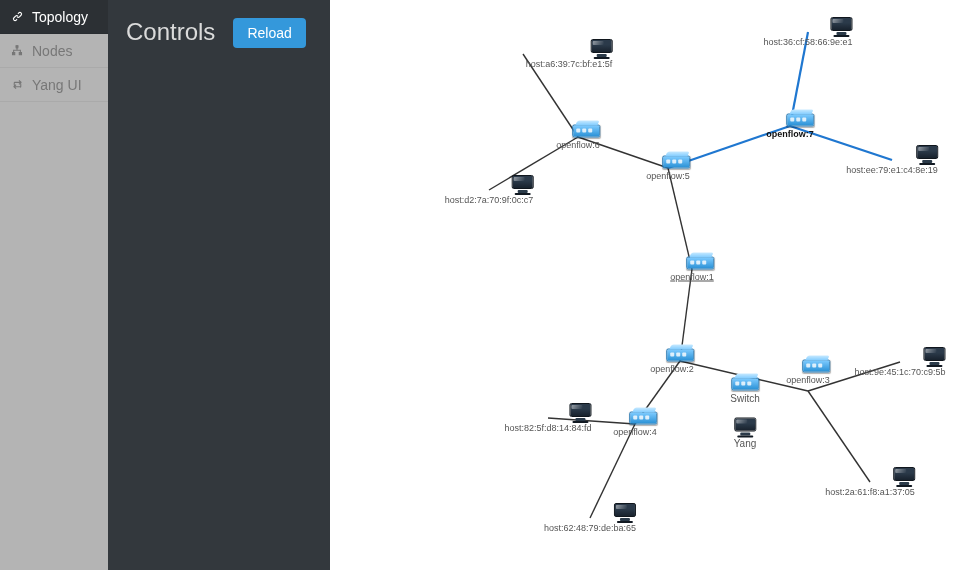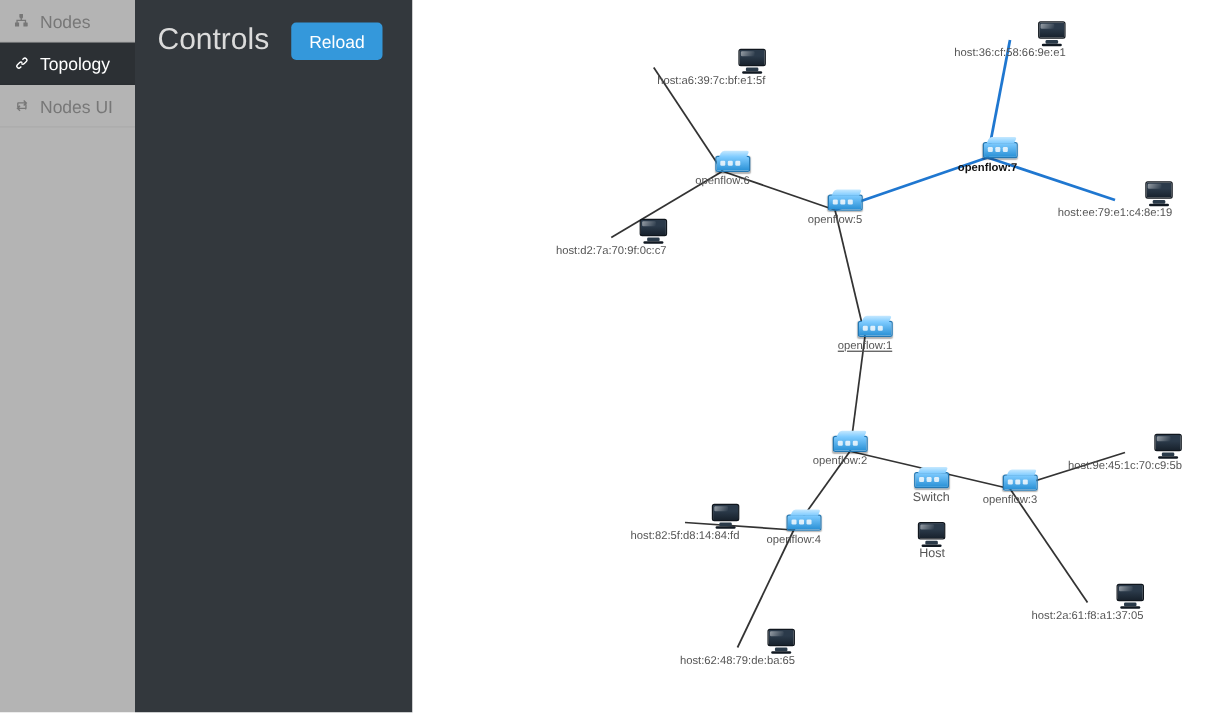--- a/index.html
+++ b/index.html
@@ -176,46 +176,46 @@
   align-items: flex-end;
   font-size: 10px;
   color: #555;
   gap: 2px;
 }
 </style>
 </head>
 <body>
 
 <div class="left-nav">
+  <div class="left-nav-item active">
+    <span class="icon">
+      <svg viewBox="0 0 24 24" width="13" height="13">
+          <path d="M10.6 13.4a4 4 0 0 0 5.66 0l3-3a4 4 0 0 0-5.66-5.66l-1.5 1.5 1.41 1.41 1.5-1.5a2 2 0 1 1 2.83 2.83l-3 3a2 2 0 0 1-2.83 0zM13.4 10.6a4 4 0 0 0-5.66 0l-3 3a4 4 0 0 0 5.66 5.66l1.5-1.5-1.41-1.41-1.5 1.5a2 2 0 1 1-2.83-2.83l3-3a2 2 0 0 1 2.83 0z"></path>
+        </svg>
+    </span>
+    <span>Topology</span>
+  </div>
   <div class="left-nav-item">
     <span class="icon">
       <svg viewBox="0 0 16 16" width="12" height="12">
           <path d="M7 1h2v3H7zM2 10h3v3H2zM11 10h3v3h-3zM8 4v3M8 7H3.5v3M8 7h4.5v3" stroke="#777" stroke-width="1.4" fill="none"></path>
           <rect x="6.2" y="0.5" width="3.6" height="3" fill="#777"></rect>
           <rect x="1.5" y="10" width="3.6" height="3" fill="#777"></rect>
           <rect x="10.9" y="10" width="3.6" height="3" fill="#777"></rect>
         </svg>
     </span>
     <span>Nodes</span>
   </div>
-  <div class="left-nav-item active">
-    <span class="icon">
-      <svg viewBox="0 0 24 24" width="13" height="13">
-          <path d="M10.6 13.4a4 4 0 0 0 5.66 0l3-3a4 4 0 0 0-5.66-5.66l-1.5 1.5 1.41 1.41 1.5-1.5a2 2 0 1 1 2.83 2.83l-3 3a2 2 0 0 1-2.83 0zM13.4 10.6a4 4 0 0 0-5.66 0l-3 3a4 4 0 0 0 5.66 5.66l1.5-1.5-1.41-1.41-1.5 1.5a2 2 0 1 1-2.83-2.83l3-3a2 2 0 0 1 2.83 0z"></path>
-        </svg>
-    </span>
-    <span>Topology</span>
-  </div>
   <div class="left-nav-item">
     <span class="icon">
       <svg viewBox="0 0 24 24" width="13" height="13">
           <path d="M7 7h9l-2-2 1.4-1.4L20 8l-4.6 4.4L14 11l2-2H7v5H5V9a2 2 0 0 1 2-2zm10 10H8l2 2-1.4 1.4L4 16l4.6-4.4L10 13l-2 2h9v-5h2v6a2 2 0 0 1-2 2z" fill="#777"></path>
         </svg>
     </span>
-    <span>Nodes UI</span>
+    <span>Yang UI</span>
   </div>
 </div>
 
 <div class="controls-panel">
   <div class="controls-title">Controls</div>
   <button class="btn-reload">Reload</button>
 </div>
 
 <div class="canvas">
   <svg class="links">
@@ -248,21 +248,21 @@
         <div class="lbl">openflow:7</div>
       </div>
       <div class="node" style="left: 362px; top: 269px; text-decoration: underline;">
         <div class="device switch"></div>
         <div class="lbl">openflow:1</div>
       </div>
       <div class="node" style="left: 342px; top: 361px;">
         <div class="device switch"></div>
         <div class="lbl">openflow:2</div>
       </div>
-      <div class="node" style="left: 478px; top: 392px;">
+      <div class="node" style="left: 478px; top: 372px;">
         <div class="device switch"></div>
         <div class="lbl">openflow:3</div>
       </div>
       <div class="node" style="left: 305px; top: 424px;">
         <div class="device switch"></div>
         <div class="lbl">openflow:4</div>
       </div>
       <div class="node" style="left: 193px; top: 54px; margin-left: 46px;">
         <div class="device host">
           <div class="screen"></div>
@@ -332,16 +332,16 @@
     <div class="legend-row">
       <div class="device switch"></div>
       <span>Switch</span>
     </div>
     <div class="legend-row">
       <div class="device host">
           <div class="screen"></div>
           <div class="stand"></div>
           <div class="base"></div>
         </div>
-      <span>Host</span>
+      <span>Yang</span>
     </div>
   </div>
 </div>
 
 </body></html>

